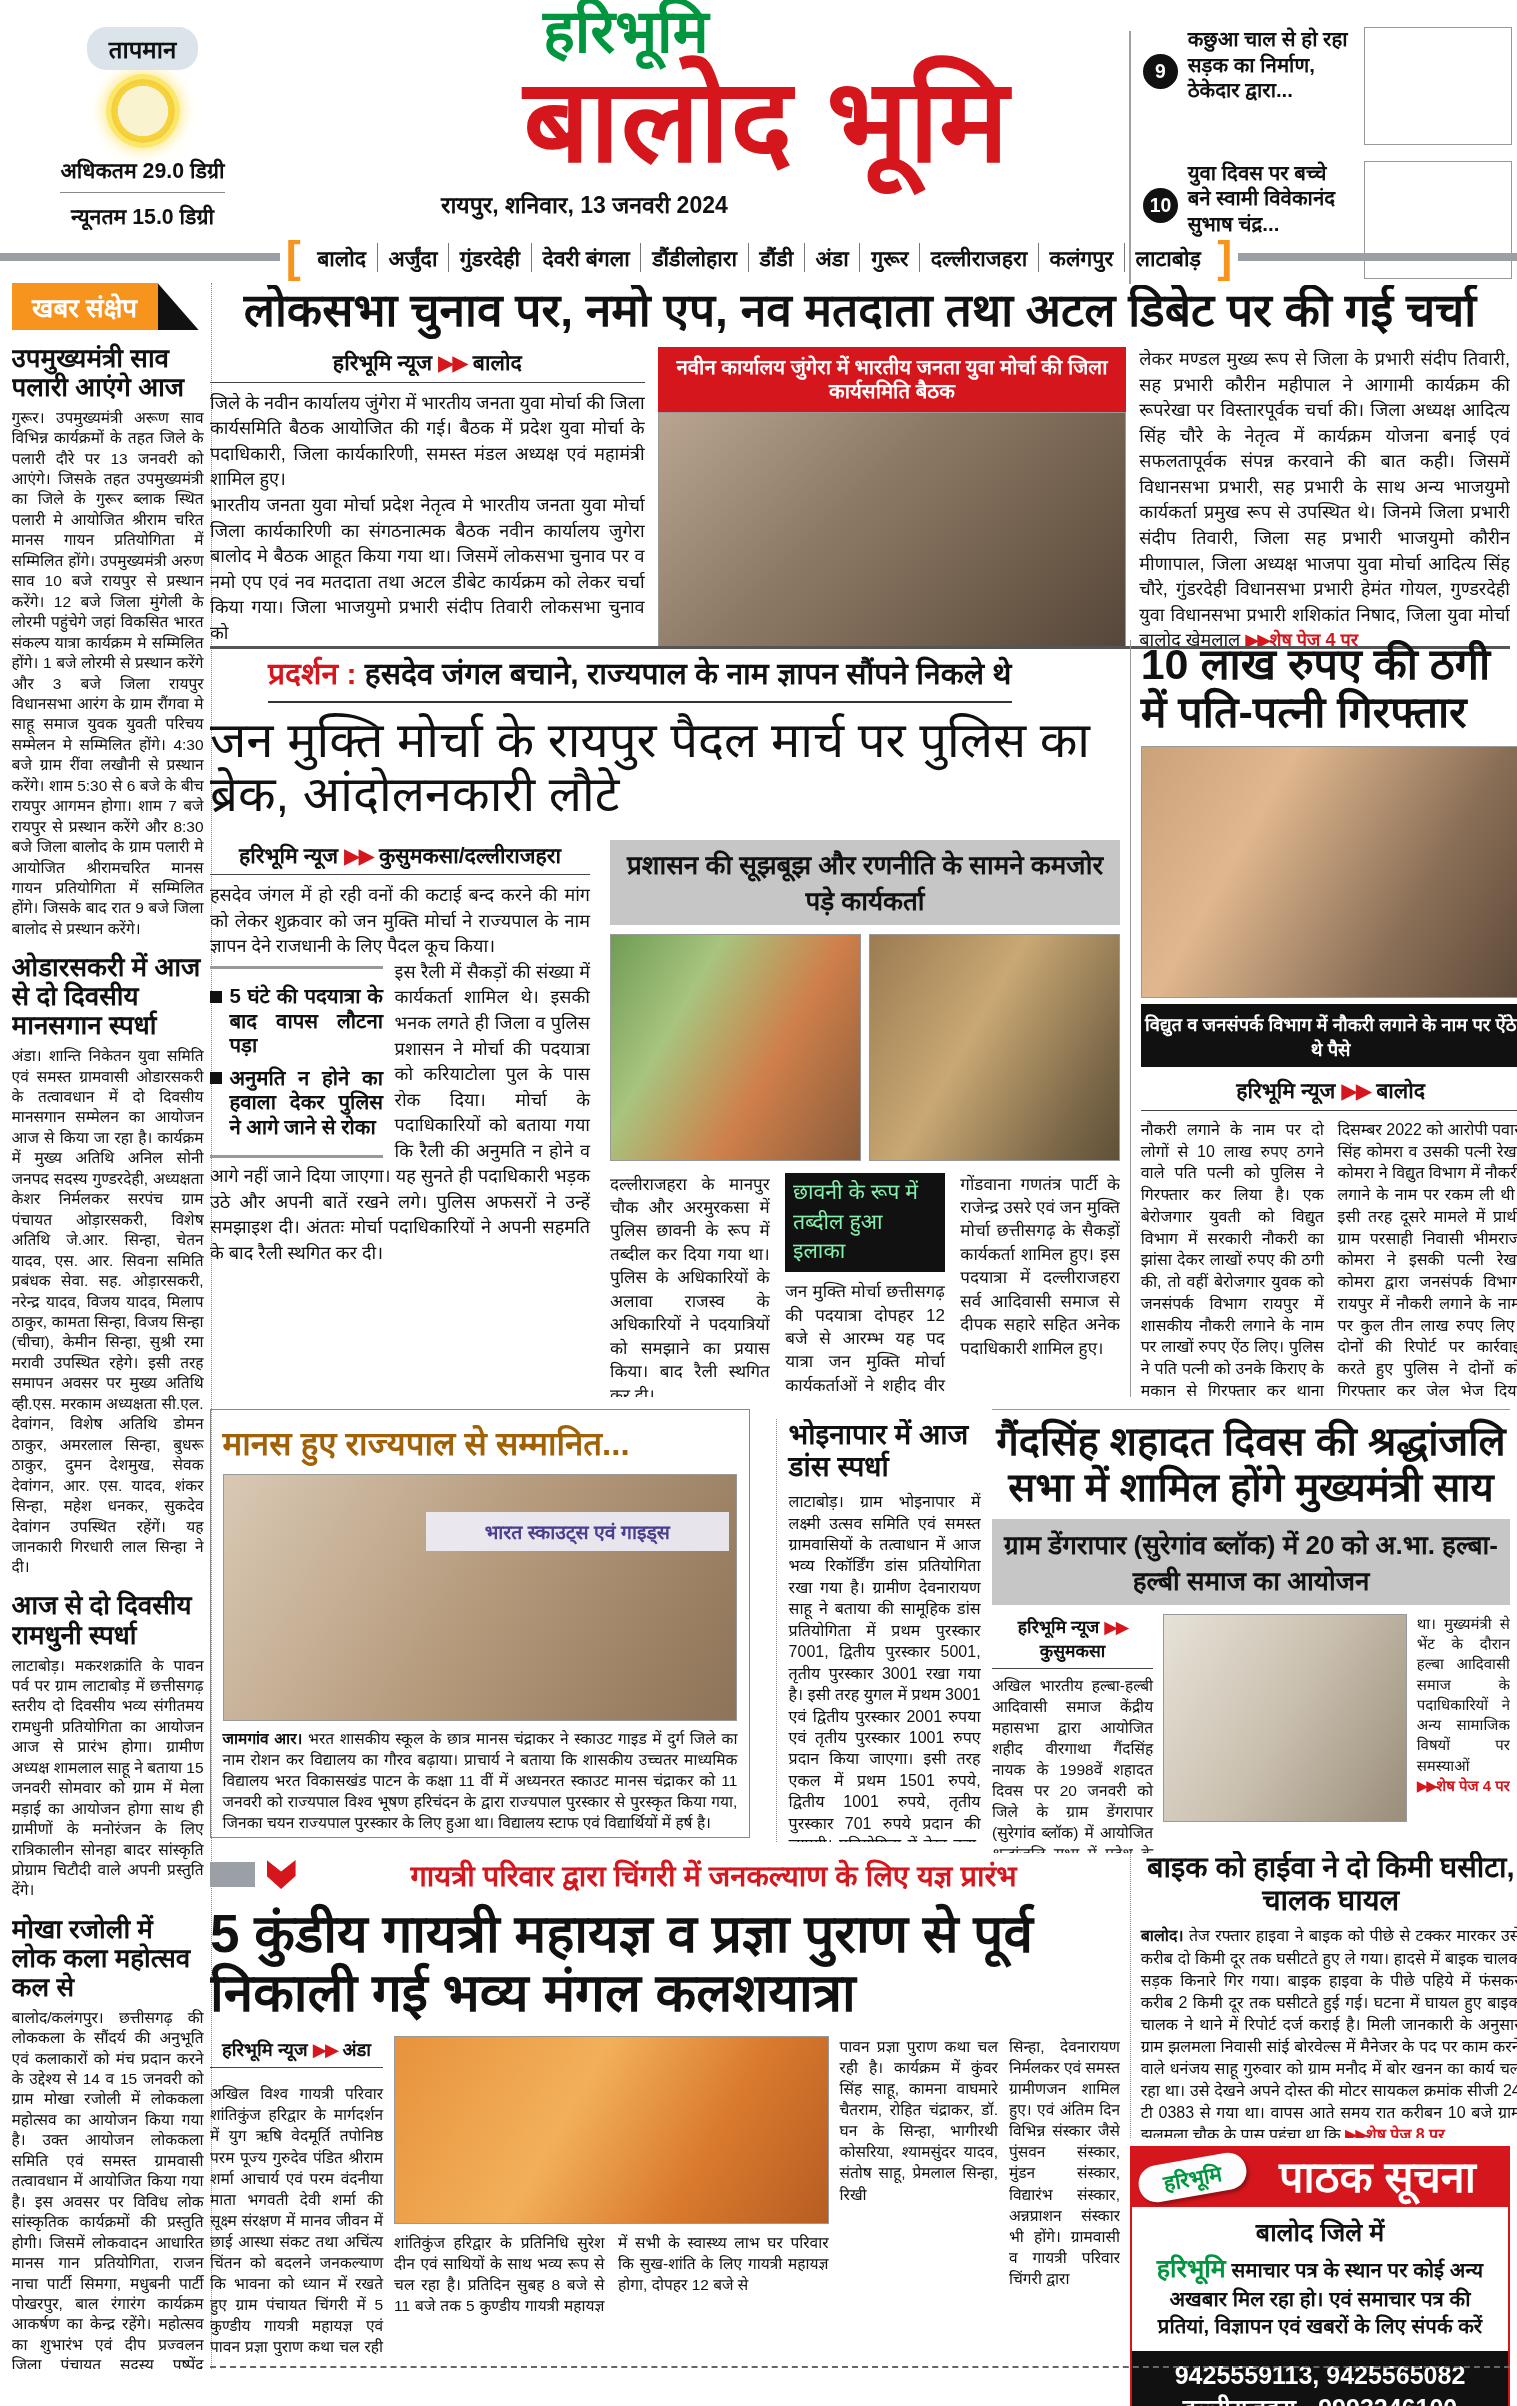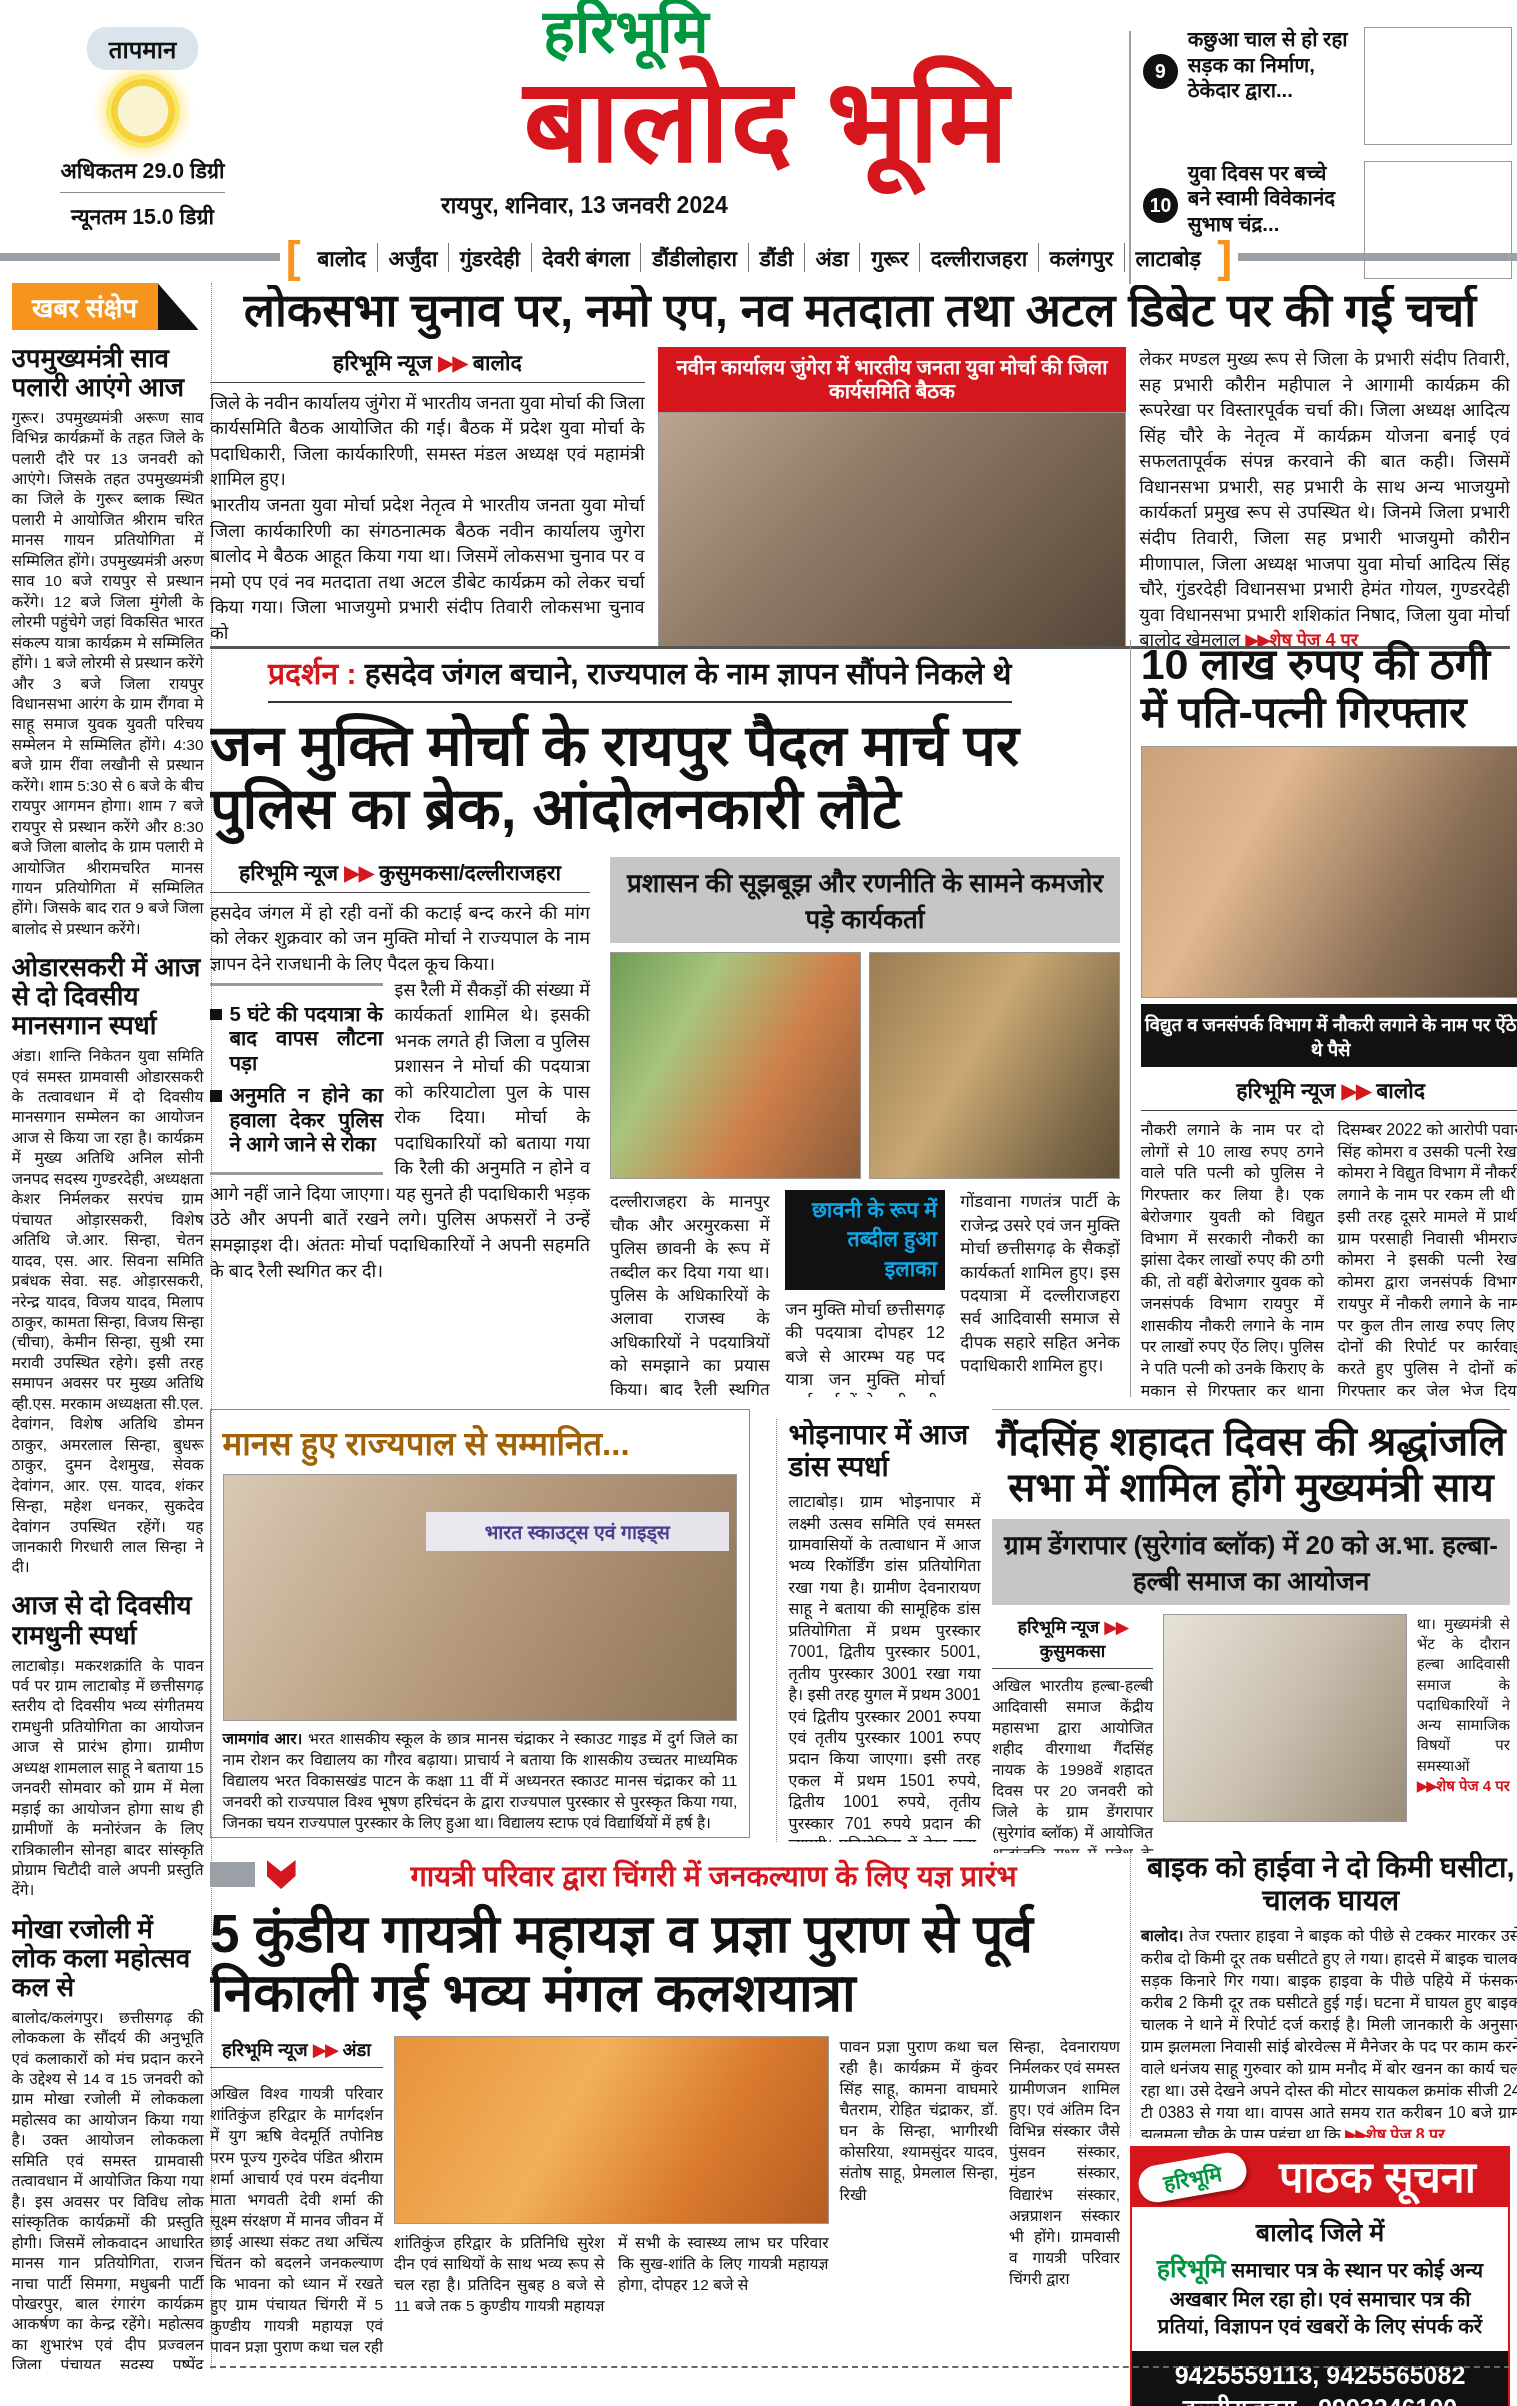--- a/index.html
+++ b/index.html
@@ -64,39 +64,39 @@
   .caption-red{background:#d6161d;color:#fff;font-weight:bold;font-size:20.4px;text-align:center;
                padding:7.8px 5.8px;line-height:1.2;}
   .ph{border:1px solid #999;}
   .ph-bjym{height:235px;background:linear-gradient(135deg,#b9a58f,#8d7a66 40%,#6e5c4a 75%,#55463a);}
 
   
   #a-morcha{position:absolute;left:210px;top:652px;width:910px;height:745px;overflow:hidden;}
   .kicker-line{margin-left:58px;border-bottom:2.9px solid #333;display:inline-block;
                padding-bottom:7.8px;font-size:30px;font-weight:800;}
   .kicker-line .red{color:#d6161d;}
-  #a-morcha h2{font-size:57px;font-weight:700;line-height:1.1;margin:11.6px 0 17.5px;}
+  #a-morcha h2{font-size:49px;font-weight:400;line-height:1.1;margin:11.6px 0 17.5px;}
   .morcha-main{display:flex;gap:20px;}
   .m-left{width:380px;}
   .m-right{flex:1;}
   .strip-gray{background:#c6c6c6;font-weight:bold;font-size:26px;text-align:center;
               padding:6.8px 3.9px;margin-bottom:8.7px;}
   .m-photos{display:flex;gap:8.7px;}
   .m-photos .ph{flex:1;height:225px;}
   .ph-rally{background:linear-gradient(120deg,#6f9c54,#a8c47e 30%,#cf7f4a 62%,#8a5c3b);}
   .ph-road{background:linear-gradient(120deg,#9b7b52,#c9a873 42%,#7e6a4a 80%,#5f5038);}
   .bullets-box{float:left;width:173px;border-top:3.9px solid #999;border-bottom:3.9px solid #999;
                padding:7.8px 0;margin:5.8px 11.6px 5.8px 0;}
   .bullets-box li{list-style:none;display:flex;gap:7.8px;font-weight:800;font-size:20.4px;
                   line-height:1.2;margin:7.8px 0;}
   .bullets-box ul{margin:0;padding:0;}
   .sq{flex:0 0 11.6px;width:11.6px;height:11.6px;background:#111;margin-top:6.8px;}
   .m-cols{display:flex;gap:15.5px;margin-top:11.6px;}
   .m-col{flex:1;font-size:17px;line-height:1.38;}
-  .subhead-black{background:#111;color:#0ea5e9;font-weight:bold;font-size:21.3px;text-align:right;
+  .subhead-black{background:#111;color:#86efac;font-weight:normal;font-size:21.3px;text-align:left;
                  padding:5.8px 7.8px;margin-bottom:7.8px;}
 
   
   #a-thagi{position:absolute;left:1130px;top:640px;width:380px;height:757px;overflow:hidden;
            border-left:1.9px solid #999;padding-left:9.7px;}
   #a-thagi h2{font-size:43px;font-weight:900;line-height:1.12;margin:0 0 9.7px;text-align:left;}
   .ph-thagi{height:250px;background:linear-gradient(120deg,#caa27a,#e0b78e 30%,#8a6f57 70%,#5d4a39);}
   .caption-black{background:#111;color:#fff;font-weight:bold;font-size:18.4px;text-align:center;
                  padding:6.8px 3.9px;margin:5.8px 0 7.8px;}
   .two-col{column-count:2;column-gap:13.6px;font-size:16px;line-height:1.36;}

